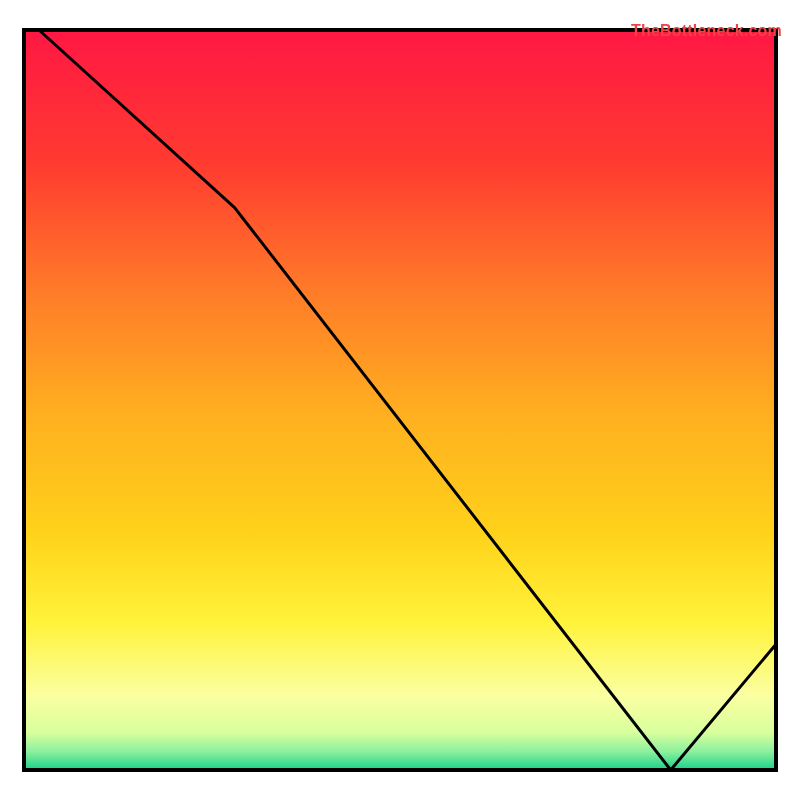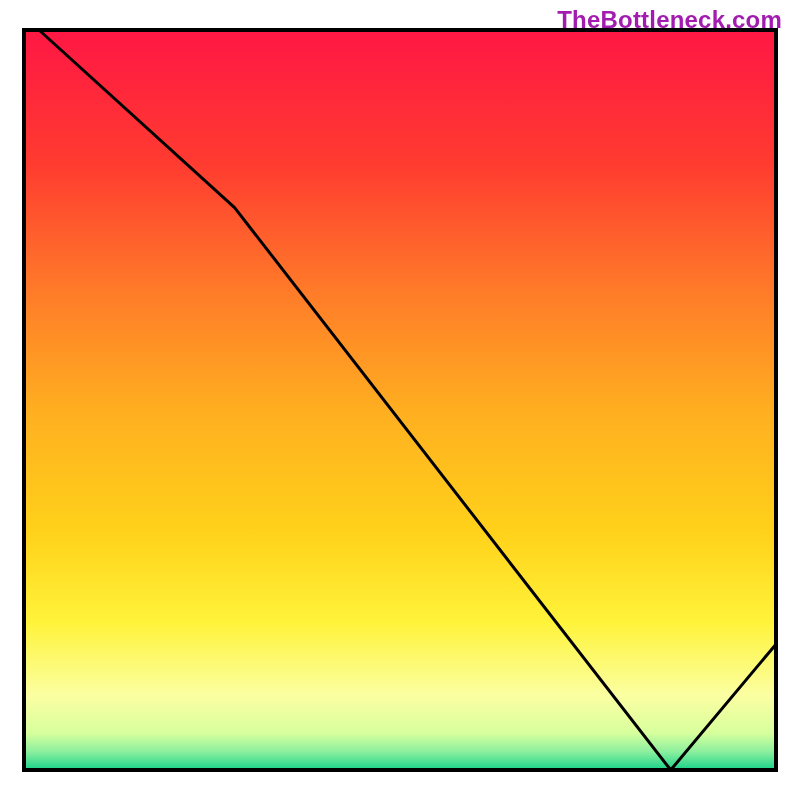--- a/index.html
+++ b/index.html
@@ -16,24 +16,24 @@
     width: 800px;
     height: 800px;
   }
   svg {
     position: absolute;
     top: 0;
     left: 0;
   }
   .attribution {
     position: absolute;
-    top: 6px;
+    top: 22px;
     right: 18px;
-    color: #a21caf;
-    font-size: 24px;
+    color: #ef4444;
+    font-size: 16px;
     font-weight: 600;
     letter-spacing: 0.2px;
   }
   .label-bottom {
     position: absolute;
     color: #d0241b;
     font-size: 14px;
     font-weight: 700;
     letter-spacing: 0.5px;
     white-space: nowrap;

